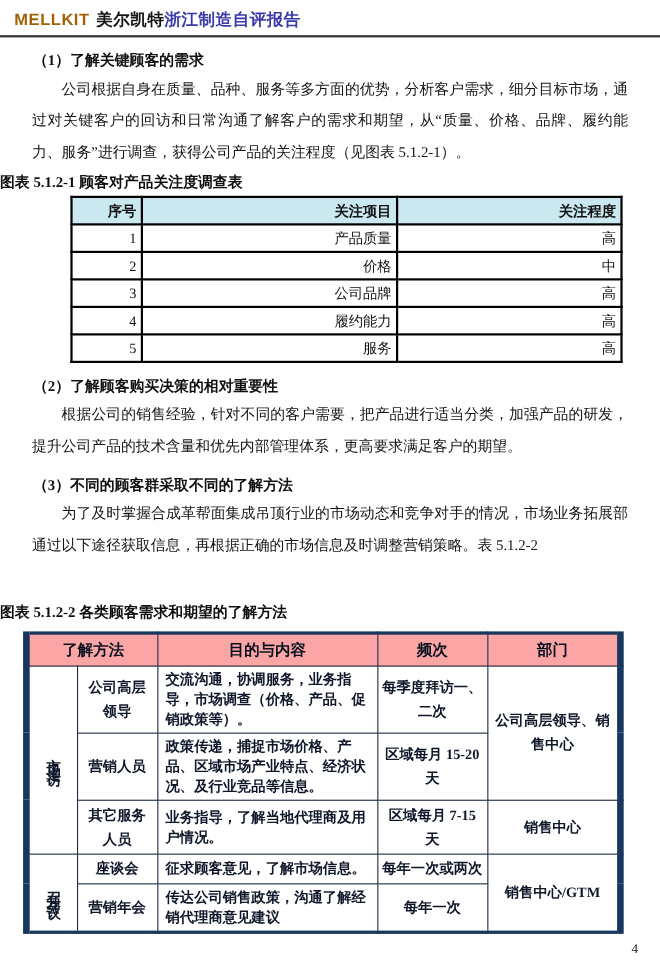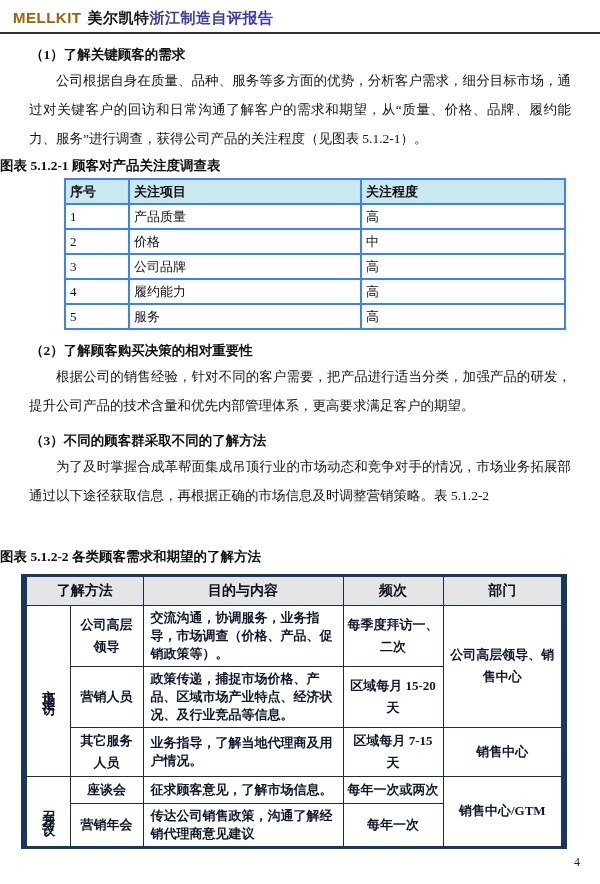--- a/index.html
+++ b/index.html
@@ -50,22 +50,22 @@
   }
   .tbl-caption.second { margin-top: 38px; }
   
   .t1 {
     border-collapse: collapse;
     margin: 3px 0 0 64px;
     width: 500px;
     table-layout: fixed;
   }
   .t1 th, .t1 td {
-    border: 2px solid #3b82f6;
-    text-align: left;
+    border: 2px solid #000000;
+    text-align: right;
     font-size: 13px;
     height: 25px;
     padding: 1px 4px;
     color: #121212;
   }
   .t1 th { background: #c9e8f0; font-weight: bold; }
   .t1 .c-no { width: 64px; }
   .t1 .c-item { width: 232px; }
   .t1 .c-level { width: 204px; }
   
@@ -79,21 +79,21 @@
     border: 1.5px solid #1d2b45;
     font-size: 13px;
     text-align: center;
     vertical-align: middle;
     padding: 2px 4px;
     color: #0f172a;
     font-weight: bold;
   }
   .t2 { border: 3px solid #17375d; border-left-width: 6px; border-right-width: 6px; }
   .t2 th {
-    background: #e5e5e5;
+    background: #fca5a5;
     font-weight: bold;
     font-size: 14px;
     color: #06101e;
     height: 30px;
   }
   .t2 td { line-height: 1.7; }
   .t2 td.purpose { text-align: left; line-height: 1.38; padding: 3px 7px; }
   .t2 .vert-cell { padding: 0; }
   .t2 .vert {
     writing-mode: vertical-lr;

